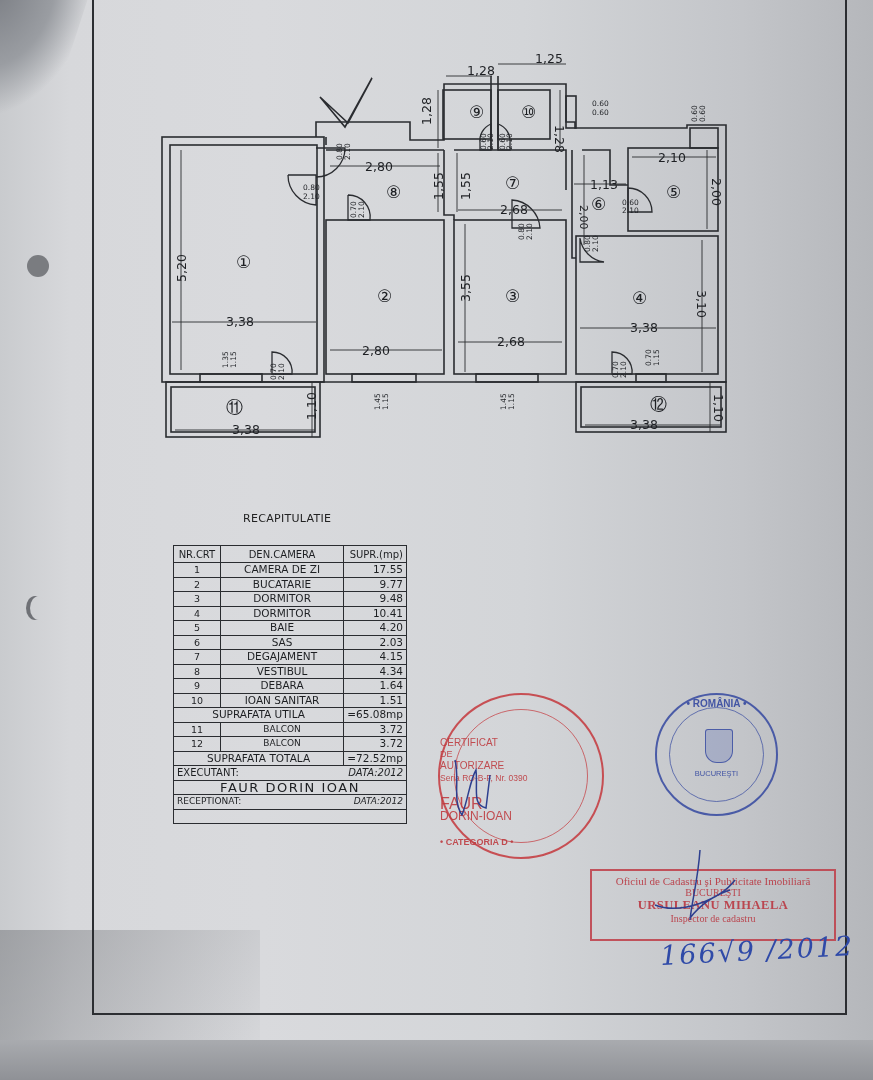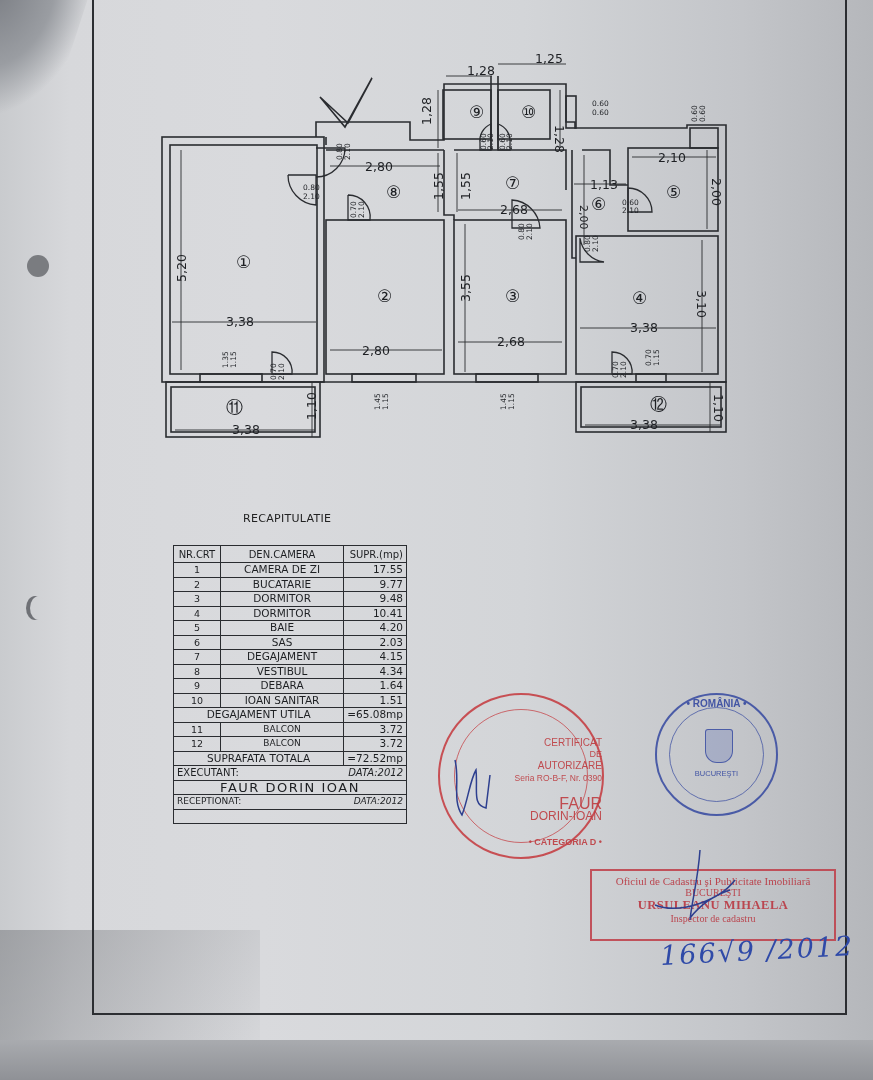--- a/index.html
+++ b/index.html
@@ -68,21 +68,21 @@
   .stamp-red {
     position: absolute; left: 438px; top: 693px; width: 166px; height: 166px;
     border-radius: 50%; border: 2px solid rgba(196,55,60,0.85);
     box-sizing: border-box;
   }
   .stamp-red .inner {
     position: absolute; left: 14px; top: 14px; right: 14px; bottom: 14px;
     border-radius: 50%; border: 1.2px solid rgba(196,55,60,0.7);
   }
   .stamp-red .txt {
-    position: absolute; width: 100%; text-align: right; color: rgba(190,60,64,0.9);
+    position: absolute; width: 100%; text-align: left; color: rgba(190,60,64,0.9);
     font-family: "Liberation Sans", sans-serif;
   }
   .stamp-blue {
     position: absolute; left: 655px; top: 693px; width: 123px; height: 123px;
     border-radius: 50%; border: 2.5px solid rgba(52,72,160,0.85); box-sizing: border-box;
   }
   .stamp-blue .inner {
     position: absolute; left: 12px; top: 12px; right: 12px; bottom: 12px;
     border-radius: 50%; border: 1.2px solid rgba(52,72,160,0.7);
   }
@@ -334,21 +334,21 @@
         <td class="c1">9</td>
         <td class="c2">DEBARA</td>
         <td class="c3">1.64</td>
       </tr>
   <tr>
         <td class="c1">10</td>
         <td class="c2">IOAN SANITAR</td>
         <td class="c3">1.51</td>
       </tr>
   <tr class="sum-row">
-    <td colspan="2">DEGAJAMENT UTILA</td>
+    <td colspan="2">SUPRAFATA UTILA</td>
     <td class="c3">=65.08mp</td>
   </tr>
   <tr>
         <td class="c1">11</td>
         <td class="c2" style="font-size:9px">BALCON</td>
         <td class="c3">3.72</td>
       </tr>
   <tr>
         <td class="c1">12</td>
         <td class="c2" style="font-size:9px">BALCON</td>

